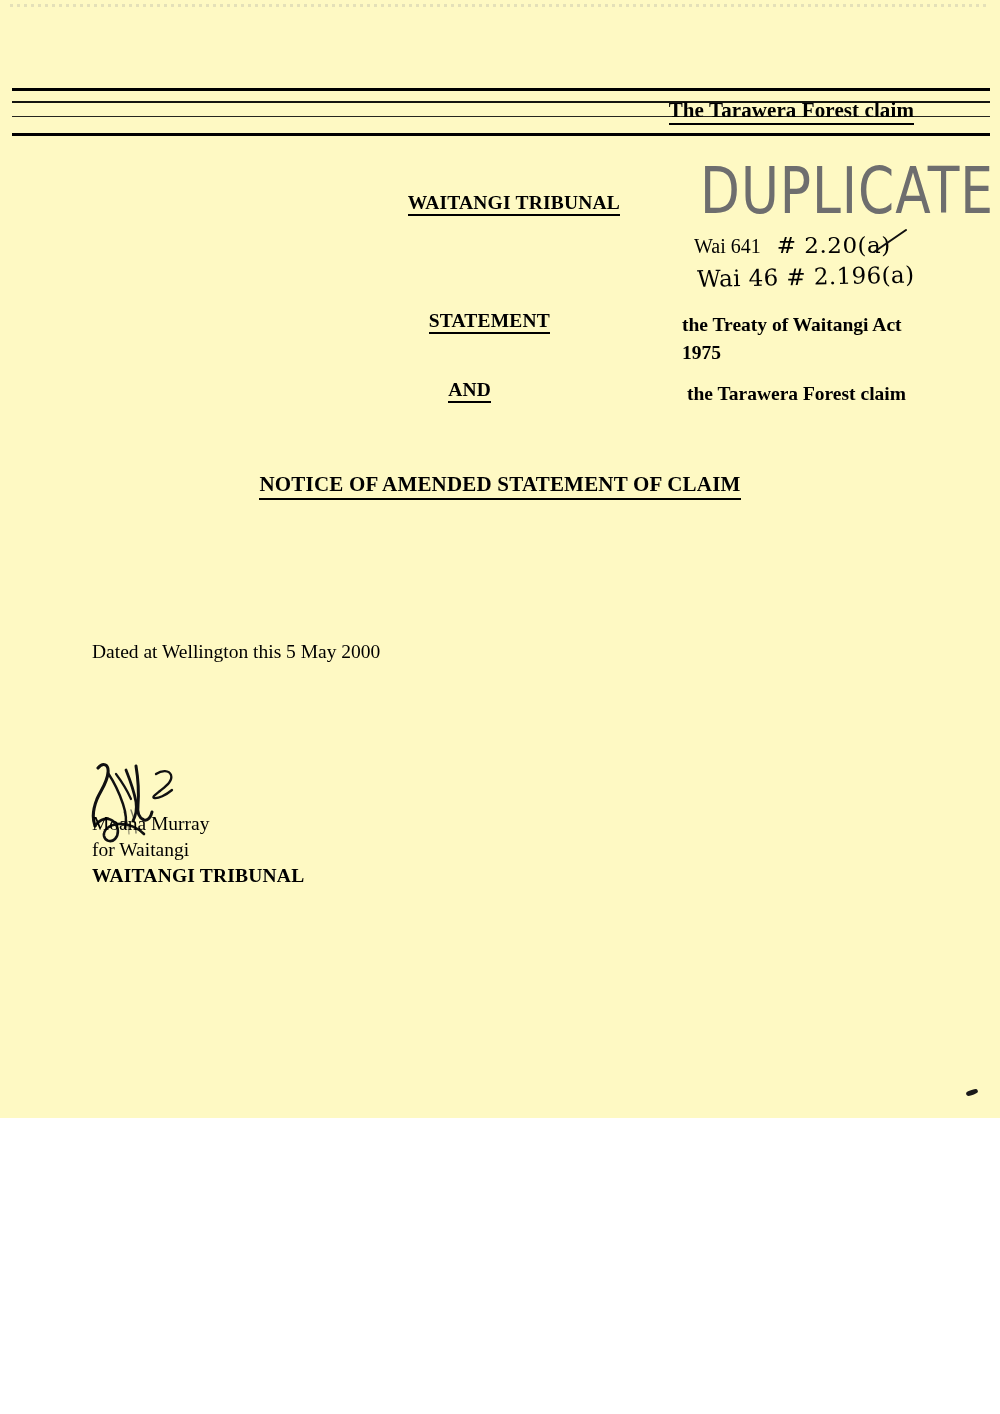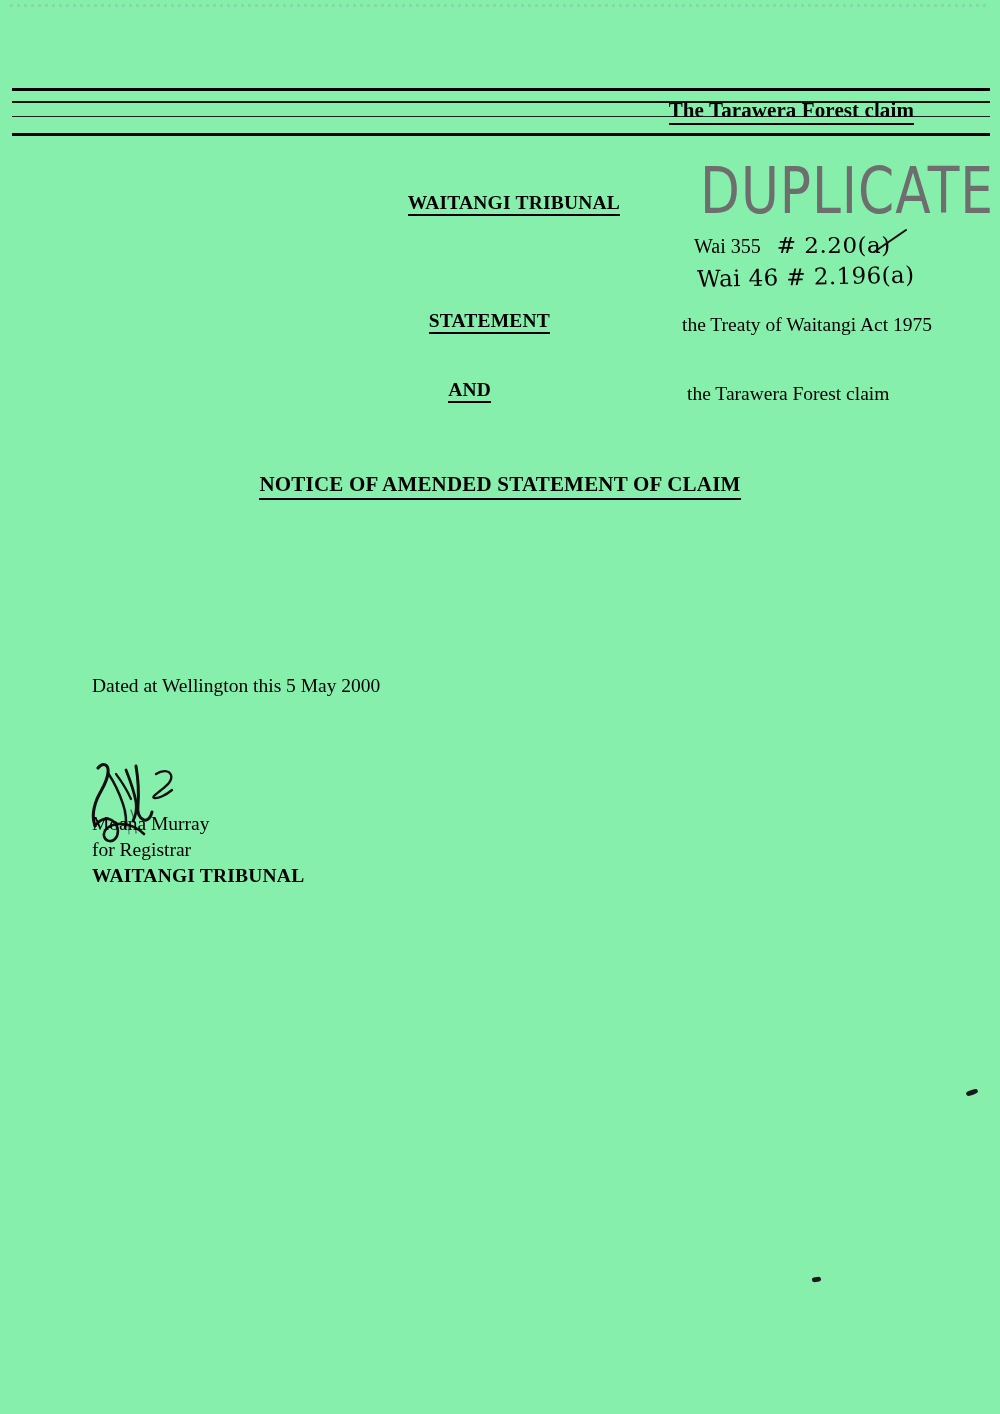--- a/index.html
+++ b/index.html
@@ -9,22 +9,22 @@
     background: #ffffff;
   }
   body {
     font-family: "Liberation Serif", "DejaVu Serif", serif;
     color: #000000;
   }
 
   #page {
     position: relative;
     width: 1000px;
-    height: 1414px;
-    background: #86efac;
+    height: 1118px;
+    background: #fef9c3;
     overflow: hidden;
   }
 
   
   .scan-edge-top {
     position: absolute;
     left: 10px;
     top: 4px;
     width: 980px;
     height: 3px;
@@ -79,20 +79,21 @@
     padding-bottom: 1px;
   }
   .lbl-tribunal  { left: 260px; top: 192px; width: 360px; }
   .lbl-concerning{ left: 260px; top: 310px; width: 290px; }
   .lbl-and       { left: 260px; top: 379px; width: 231px; }
 
   .value-col {
     position: absolute;
     font-size: 19.5px;
     line-height: 1.42;
+    font-weight: bold;
   }
   .val-concerning { left: 682px; top: 311px; width: 250px; }
   .val-and        { left: 687px; top: 380px; width: 260px; }
 
   
   .stamp {
     position: absolute;
     left: 700px;
     top: 160px;
     font-family: "DejaVu Sans", "Liberation Sans", sans-serif;
@@ -163,21 +164,21 @@
     top: 537px;
     width: 822px;
     font-size: 19.5px;
     line-height: 1.48;
     text-align: left;
   }
 
   .dated-line {
     position: absolute;
     left: 92px;
-    top: 675px;
+    top: 641px;
     font-size: 19.5px;
   }
 
   
   .signature-mark {
     position: absolute;
     left: 86px;
     top: 752px;
     width: 190px;
     height: 100px;
@@ -208,21 +209,21 @@
 
   <div class="running-head">The Tarawera Forest claim</div>
 
   <div class="label-col lbl-tribunal">
     <span>WAITANGI TRIBUNAL</span>
   </div>
 
   <div class="stamp">DUPLICATE</div>
 
   <div class="ref-line ref-1">
-    <span>Wai 355</span><span class="hand"># 2.20(a)</span>
+    <span>Wai 641</span><span class="hand"># 2.20(a)</span>
   </div>
   <svg class="ref-tick" viewBox="0 0 38 26">
     <path d="M2 24 L34 2" stroke="#111" stroke-width="2.1" fill="none" stroke-linecap="round"></path>
   </svg>
   <div class="ref-line ref-2">Wai 46 # 2.196(a)</div>
 
   <div class="label-col lbl-concerning">
     <span>STATEMENT</span>
   </div>
   <div class="value-col val-concerning">the Treaty of Waitangi Act 1975</div>
@@ -248,17 +249,17 @@
       <path d="M50 14 C52 26, 53 40, 52 53 C51 61, 53 66, 58 68 C62 69, 65 65, 66 60" stroke-width="3.0"></path>
       <path d="M70 22 C76 18, 83 18, 85 23 C87 29, 80 34, 74 39 C69 43, 66 45, 68 46 C72 47, 80 43, 86 38" stroke-width="2.3"></path>
       <path d="M9 74 C14 67, 22 64, 28 70 C33 75, 33 83, 29 87 C25 91, 19 89, 18 84 C17 78, 23 73, 32 72 C42 71, 52 76, 58 82" stroke-width="2.6"></path>
       <path d="M45 58 C48 66, 50 74, 50 81" stroke-width="1.4" opacity="0.55"></path>
       <path d="M38 60 C41 68, 43 75, 43 82" stroke-width="1.2" opacity="0.45"></path>
     </g>
   </svg>
 
   <div class="sign-block">
     <div>Moana Murray</div>
-    <div>for Registrar</div>
+    <div>for Waitangi</div>
     <div class="strong">WAITANGI TRIBUNAL</div>
   </div>
 
 </div>
 
 </body></html>

